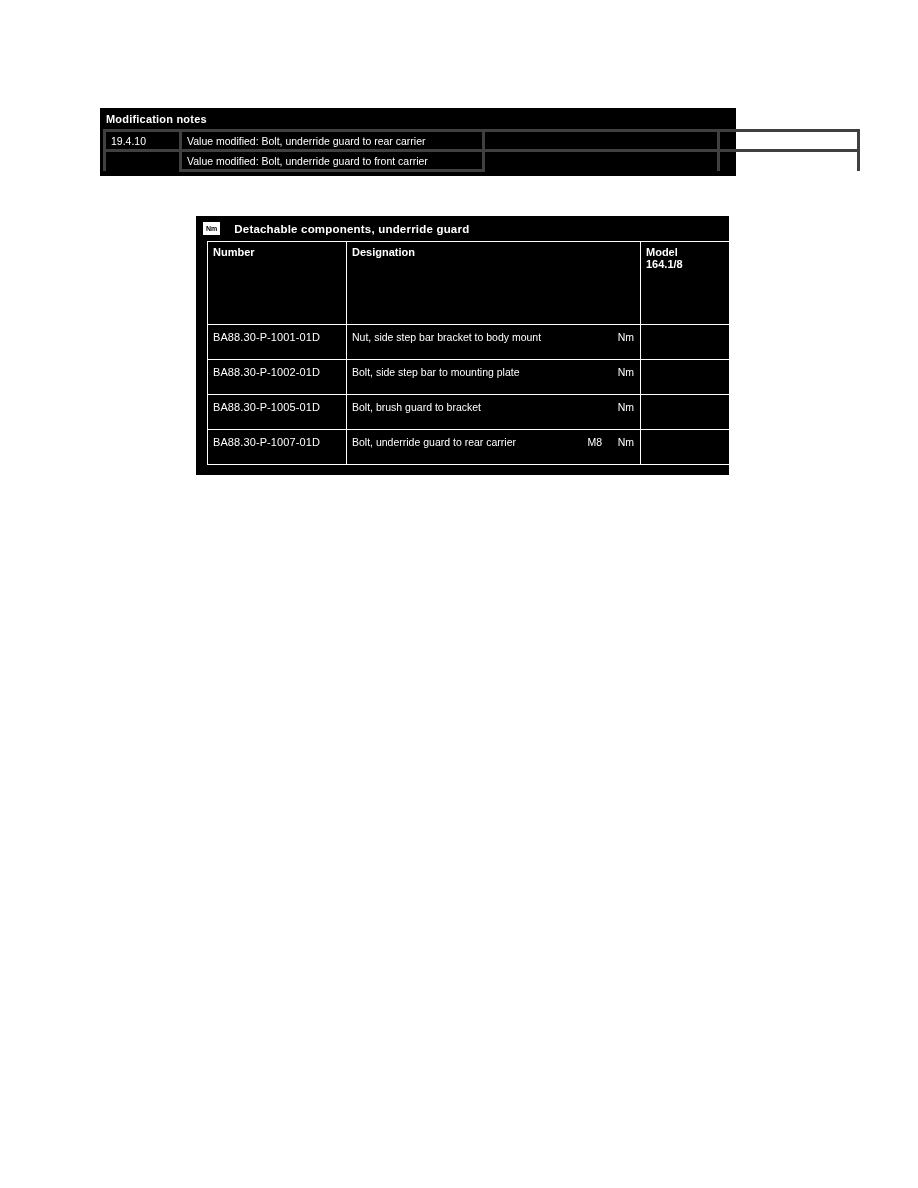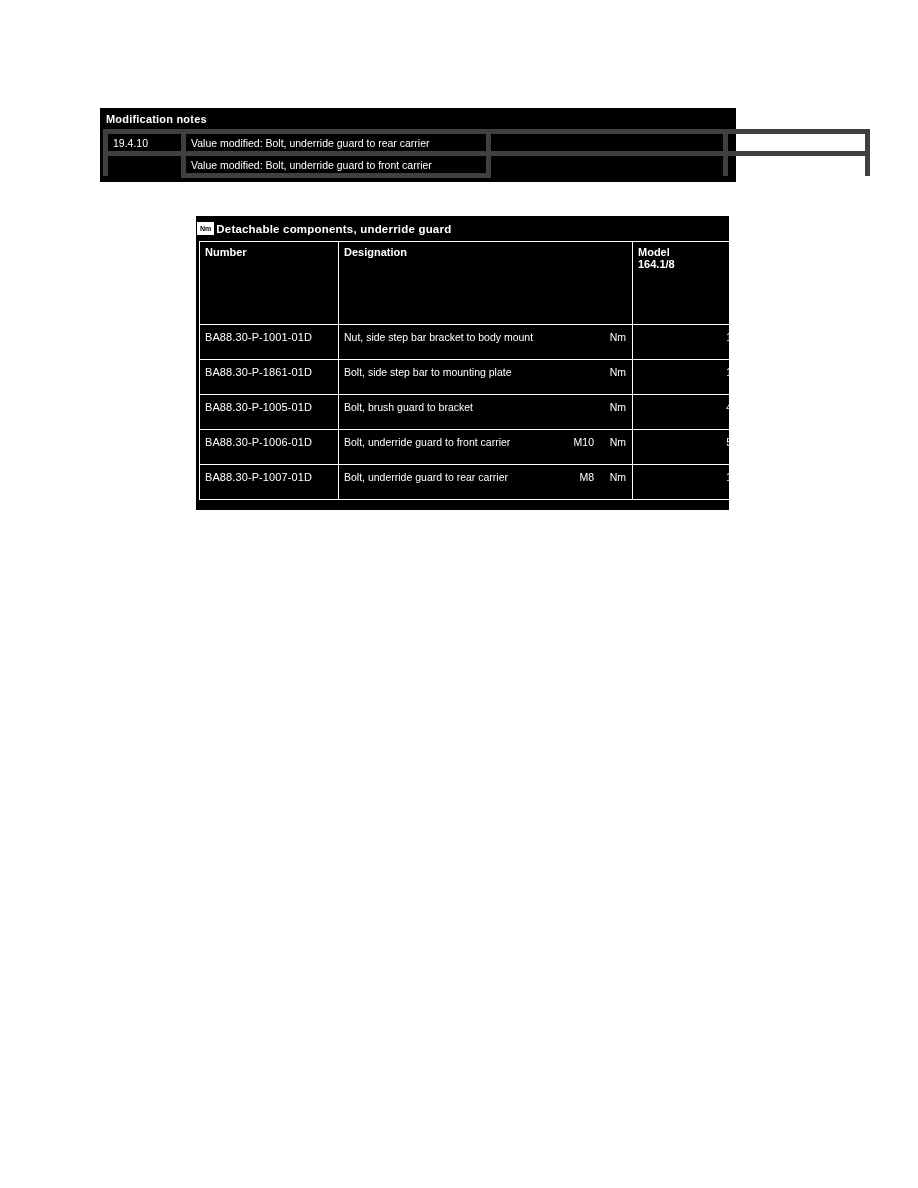--- a/index.html
+++ b/index.html
@@ -31,21 +31,21 @@
     padding: 5px 6px 4px 6px;
     letter-spacing: 0.2px;
   }
   #mod-notes table {
     border-collapse: collapse;
     width: 708px;
     margin: 0 3px 4px 3px;
     table-layout: fixed;
   }
   #mod-notes td {
-    border: 5px solid #404040;
+    border: 3px solid #404040;
     font-size: 10.5px;
     color: #ffffff;
     padding: 2px 5px;
     height: 13px;
     vertical-align: middle;
     white-space: nowrap;
     overflow: hidden;
   }
   #mod-notes td.c-date { width: 63px; }
   #mod-notes td.c-desc { width: 290px; }
@@ -60,22 +60,22 @@
     left: 196px;
     top: 216px;
     width: 533px;
     background: #000000;
     color: #ffffff;
     padding: 0;
   }
   #spec-block .spec-title-row {
     display: flex;
     align-items: center;
-    padding: 6px 8px 6px 1px;
-    gap: 2px;
+    padding: 6px 8px 6px 7px;
+    gap: 14px;
   }
   #spec-block .nm-badge {
     display: inline-block;
     background: #ffffff;
     color: #000000;
     font-size: 7px;
     font-weight: bold;
     line-height: 9px;
     padding: 1px 2px;
     border: 1px solid #ffffff;
@@ -83,21 +83,21 @@
   }
   #spec-block .spec-title {
     font-size: 11.5px;
     font-weight: bold;
     letter-spacing: 0.2px;
   }
   #spec-block table {
     border-collapse: collapse;
     table-layout: fixed;
     width: 515px;
-    margin: 0 9px 10px 3px;
+    margin: 0 9px 10px 11px;
     padding-left: 34px;
   }
   #spec-block th, #spec-block td {
     border: 1px solid #ffffff;
     color: #ffffff;
     vertical-align: top;
     padding: 4px 5px;
   }
   #spec-block th {
     font-size: 11px;
@@ -181,45 +181,36 @@
       <tr>
         <td class="c-num">BA88.30-P-1001-01D</td>
         <td class="c-desig">
           <span>Nut, side step bar bracket to body mount</span>
           <span class="thread"></span>
           <span class="unit">Nm</span>
         </td>
         <td class="c-val">10</td>
       </tr>
       <tr>
-        <td class="c-num">BA88.30-P-1861-01D</td>
+        <td class="c-num">BA88.30-P-1002-01D</td>
         <td class="c-desig">
           <span>Bolt, side step bar to mounting plate</span>
           <span class="thread"></span>
           <span class="unit">Nm</span>
         </td>
         <td class="c-val">14</td>
       </tr>
       <tr>
         <td class="c-num">BA88.30-P-1005-01D</td>
         <td class="c-desig">
           <span>Bolt, brush guard to bracket</span>
           <span class="thread"></span>
           <span class="unit">Nm</span>
         </td>
         <td class="c-val">49</td>
-      </tr>
-      <tr>
-        <td class="c-num">BA88.30-P-1006-01D</td>
-        <td class="c-desig">
-          <span>Bolt, underride guard to front carrier</span>
-          <span class="thread">M10</span>
-          <span class="unit">Nm</span>
-        </td>
-        <td class="c-val">55</td>
       </tr>
       <tr>
         <td class="c-num">BA88.30-P-1007-01D</td>
         <td class="c-desig">
           <span>Bolt, underride guard to rear carrier</span>
           <span class="thread">M8</span>
           <span class="unit">Nm</span>
         </td>
         <td class="c-val">18</td>
       </tr>

